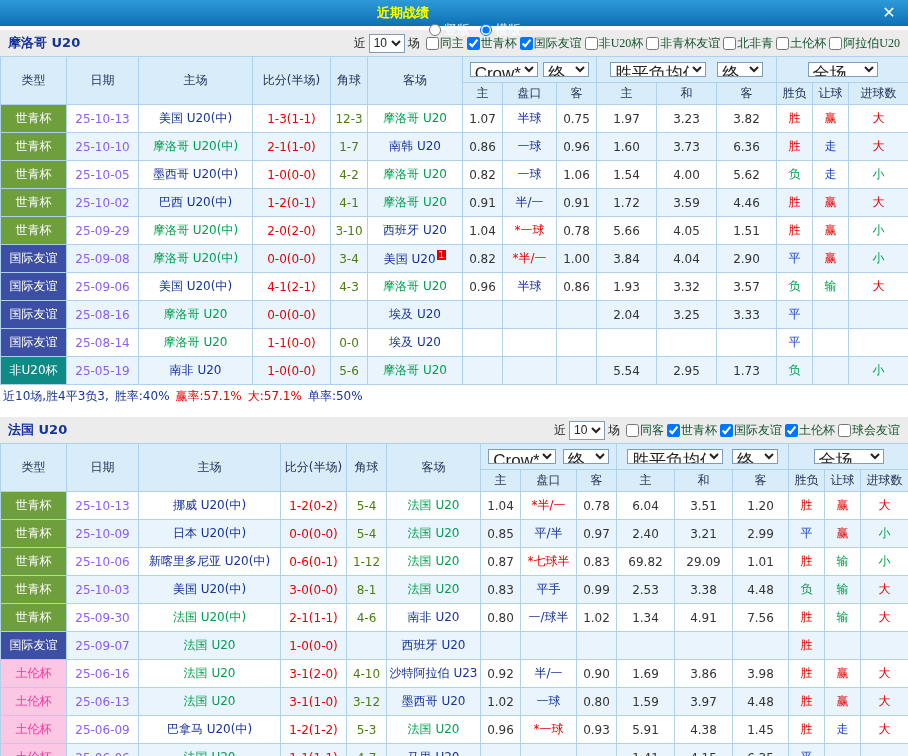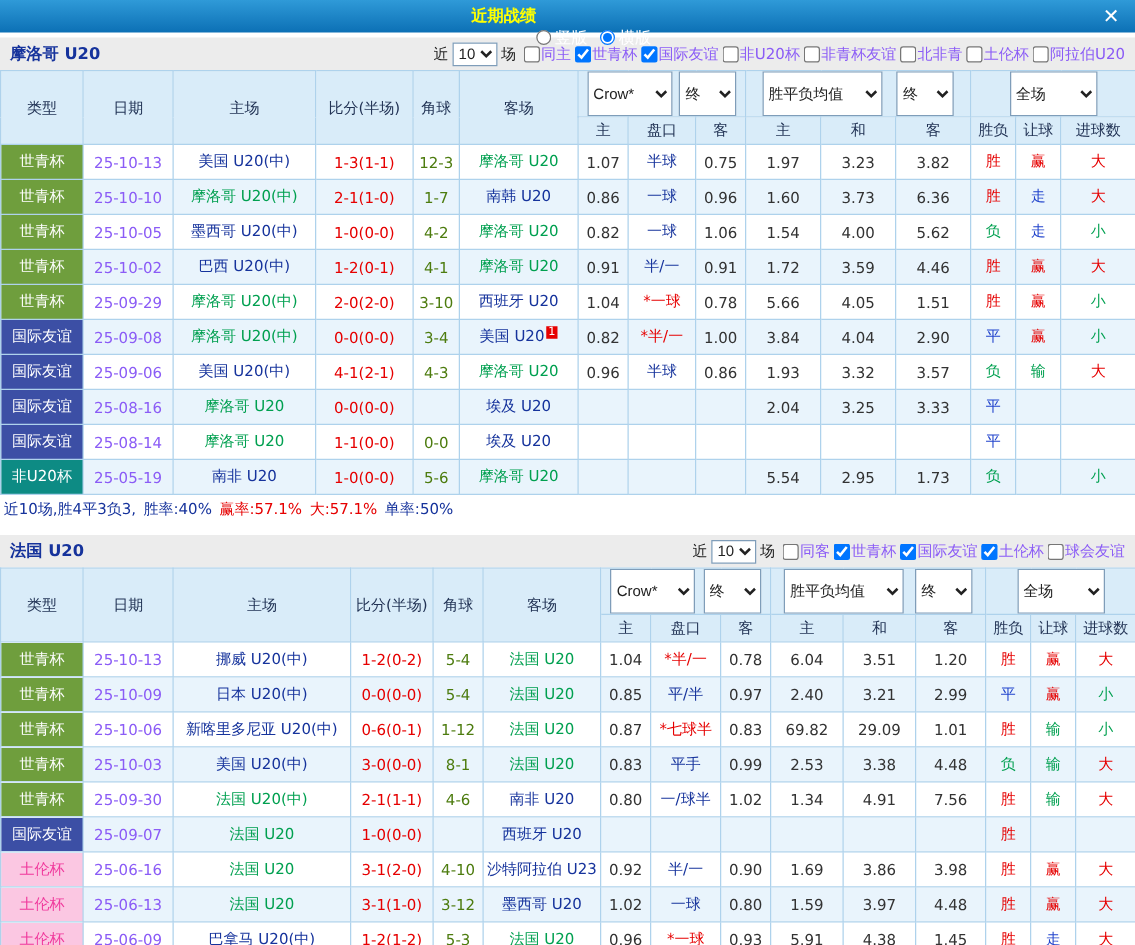--- a/index.html
+++ b/index.html
@@ -20,34 +20,34 @@
   
   .section-band { height:26px; background:#ececec; display:flex; align-items:center;
     padding:0 8px; margin-top:4px; }
   .team-title { font-weight:bold; font-size:13px; color:#16339c; margin-right:auto; }
   .filters { display:flex; align-items:center; font-size:12px; color:#222; white-space:nowrap; }
   .filters .lbl { margin:0 3px; }
   .filters select { height:19px; font-size:12px; border:1px solid #7f9db9; background:#fff; }
   .cb-list { display:inline-flex; align-items:center; }
   label.cb { display:inline-flex; align-items:center; margin-left:3px; cursor:pointer; }
   label.cb input { width:13px; height:13px; margin-right:1px; }
-  label.cb span { font-size:12px; color:#8b5cf6; }
+  label.cb span { font-size:12px; color:#14532d;font-family:Liberation Serif, serif; }
 
   
   table { border-collapse:collapse; table-layout:fixed; width:908px;padding-left:12px; }
   th,td { border:1px solid #aed2ec; text-align:center; font-size:12px;
     overflow:hidden; white-space:nowrap; padding:0 1px; }
   thead th { background:#d9ecf9; color:#223355; font-weight:normal; }
   thead tr.h1 th { height:26px; }
   thead tr.h2 th { height:22px; }
   tbody td { height:28px; background:#fff; }
   tbody tr:nth-child(even) td { background:#e9f4fc; }
   .dd-cell { }
   .dd-wrap { display:flex; align-items:center; justify-content:space-evenly; }
-  select { height:36px; font-size:12px; border:1px solid #7f9db9; background:#fff; color:#222; }
+  select { height:15px; font-size:17px; border:1px solid #7f9db9; background:#fff; color:#222; }
   .dd-sm { width:46px; } .dd-md { width:68px; } .dd-lg { width:96px; } .dd-full { width:70px; }
 
   
   td.type-wc { background:#6f9e3d !important; color:#fff; }
   td.type-fr { background:#3c4fa5 !important; color:#fff; }
   td.type-nu { background:#0d8b84 !important; color:#fff; }
   td.type-tl { background:#fbc7e2 !important; color:#f0389c; }
   .date-cell { color:#8b5cf6; }
   .corner-cell { color:#4d7c0f; }
   .odds-cell { color:#333; }

